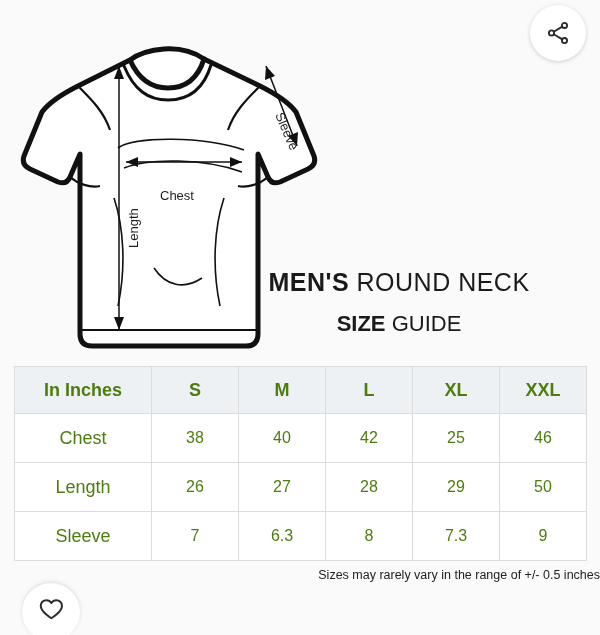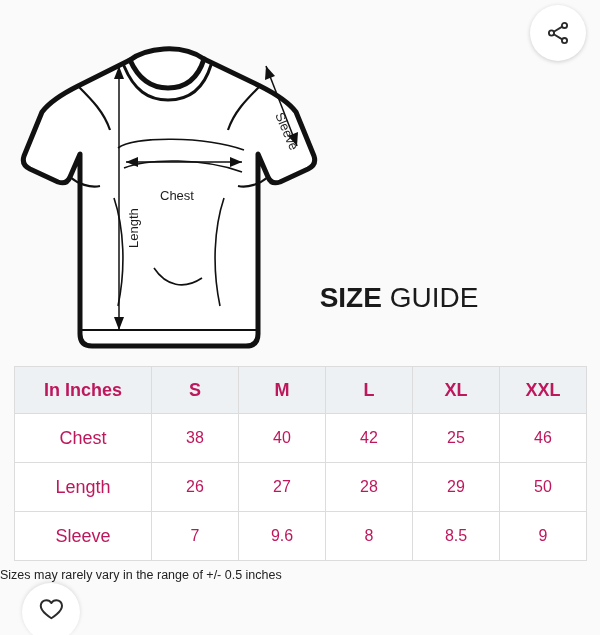--- a/index.html
+++ b/index.html
@@ -102,41 +102,41 @@
   .heading .line1 {
     font-size: 25px;
     letter-spacing: 0.5px;
     color: #1a1a1a;
     white-space: nowrap;
   }
   .heading .line1 b { font-weight: 700; }
   .heading .line1 span.light { font-weight: 400; }
   .heading .line2 {
     margin-top: 14px;
-    font-size: 28px;
+    font-size: 22px;
     color: #1a1a1a;
     white-space: nowrap;
   }
   .heading .line2 b { font-weight: 700; }
   .heading .line2 span.light { font-weight: 400; }
 
   
   .table {
     position: absolute;
     left: 14px;
     top: 366px;
     width: 572px;
     border-collapse: collapse;
     table-layout: fixed;
   }
   .table td, .table th {
     border: 1px solid #dcdcdc;
     text-align: center;
     font-weight: 400;
-    color: #be185d;
+    color: #4d7c0f;
   }
   .table thead th {
     background: #eef1f4;
     height: 44px;
     font-size: 18px;
     font-weight: 700;
   }
   .table thead th.first {
     font-size: 18px;
   }
@@ -149,21 +149,21 @@
     font-size: 18px;
   }
   .col-first { width: 137px; }
   .col-rest { width: 87px; }
 
   .note {
     position: absolute;
     left: 0;
     top: 568px;
     width: 600px;
-    text-align: left;
+    text-align: right;
     font-size: 12.5px;
     color: #222222;
   }
 </style>
 </head>
 <body>
 
 <div class="page">
 
   <div class="share-btn">
@@ -222,20 +222,23 @@
       <polygon points="252,28 251,42 261,38" fill="#111111"></polygon>
       <polygon points="283,108 284,94 274,98" fill="#111111"></polygon>
     </svg>
 
     <div class="label-chest">Chest</div>
     <div class="label-length">Length</div>
     <div class="label-sleeve">Sleeve</div>
   </div>
 
   <div class="heading">
+    <div class="line1">
+      <b>MEN'S</b><span class="light"> ROUND NECK</span>
+    </div>
     <div class="line2">
       <b>SIZE</b><span class="light"> GUIDE</span>
     </div>
   </div>
 
   <table class="table">
     <colgroup>
       <col class="col-first">
         <col class="col-rest">
         <col class="col-rest">
@@ -266,23 +269,23 @@
         <td class="rowhead">Length</td>
         <td>26</td>
         <td>27</td>
         <td>28</td>
         <td>29</td>
         <td>50</td>
       </tr>
       <tr>
         <td class="rowhead">Sleeve</td>
         <td>7</td>
-        <td>9.6</td>
+        <td>6.3</td>
         <td>8</td>
-        <td>8.5</td>
+        <td>7.3</td>
         <td>9</td>
       </tr>
     </tbody>
   </table>
 
   <div class="note">Sizes may rarely vary in the range of +/- 0.5 inches</div>
 
   <div class="wish-btn">
     <span>
       <svg width="30" height="30" viewBox="0 0 24 24" fill="none" stroke="#2b2b2b" stroke-width="1.6" stroke-linecap="round" stroke-linejoin="round">

